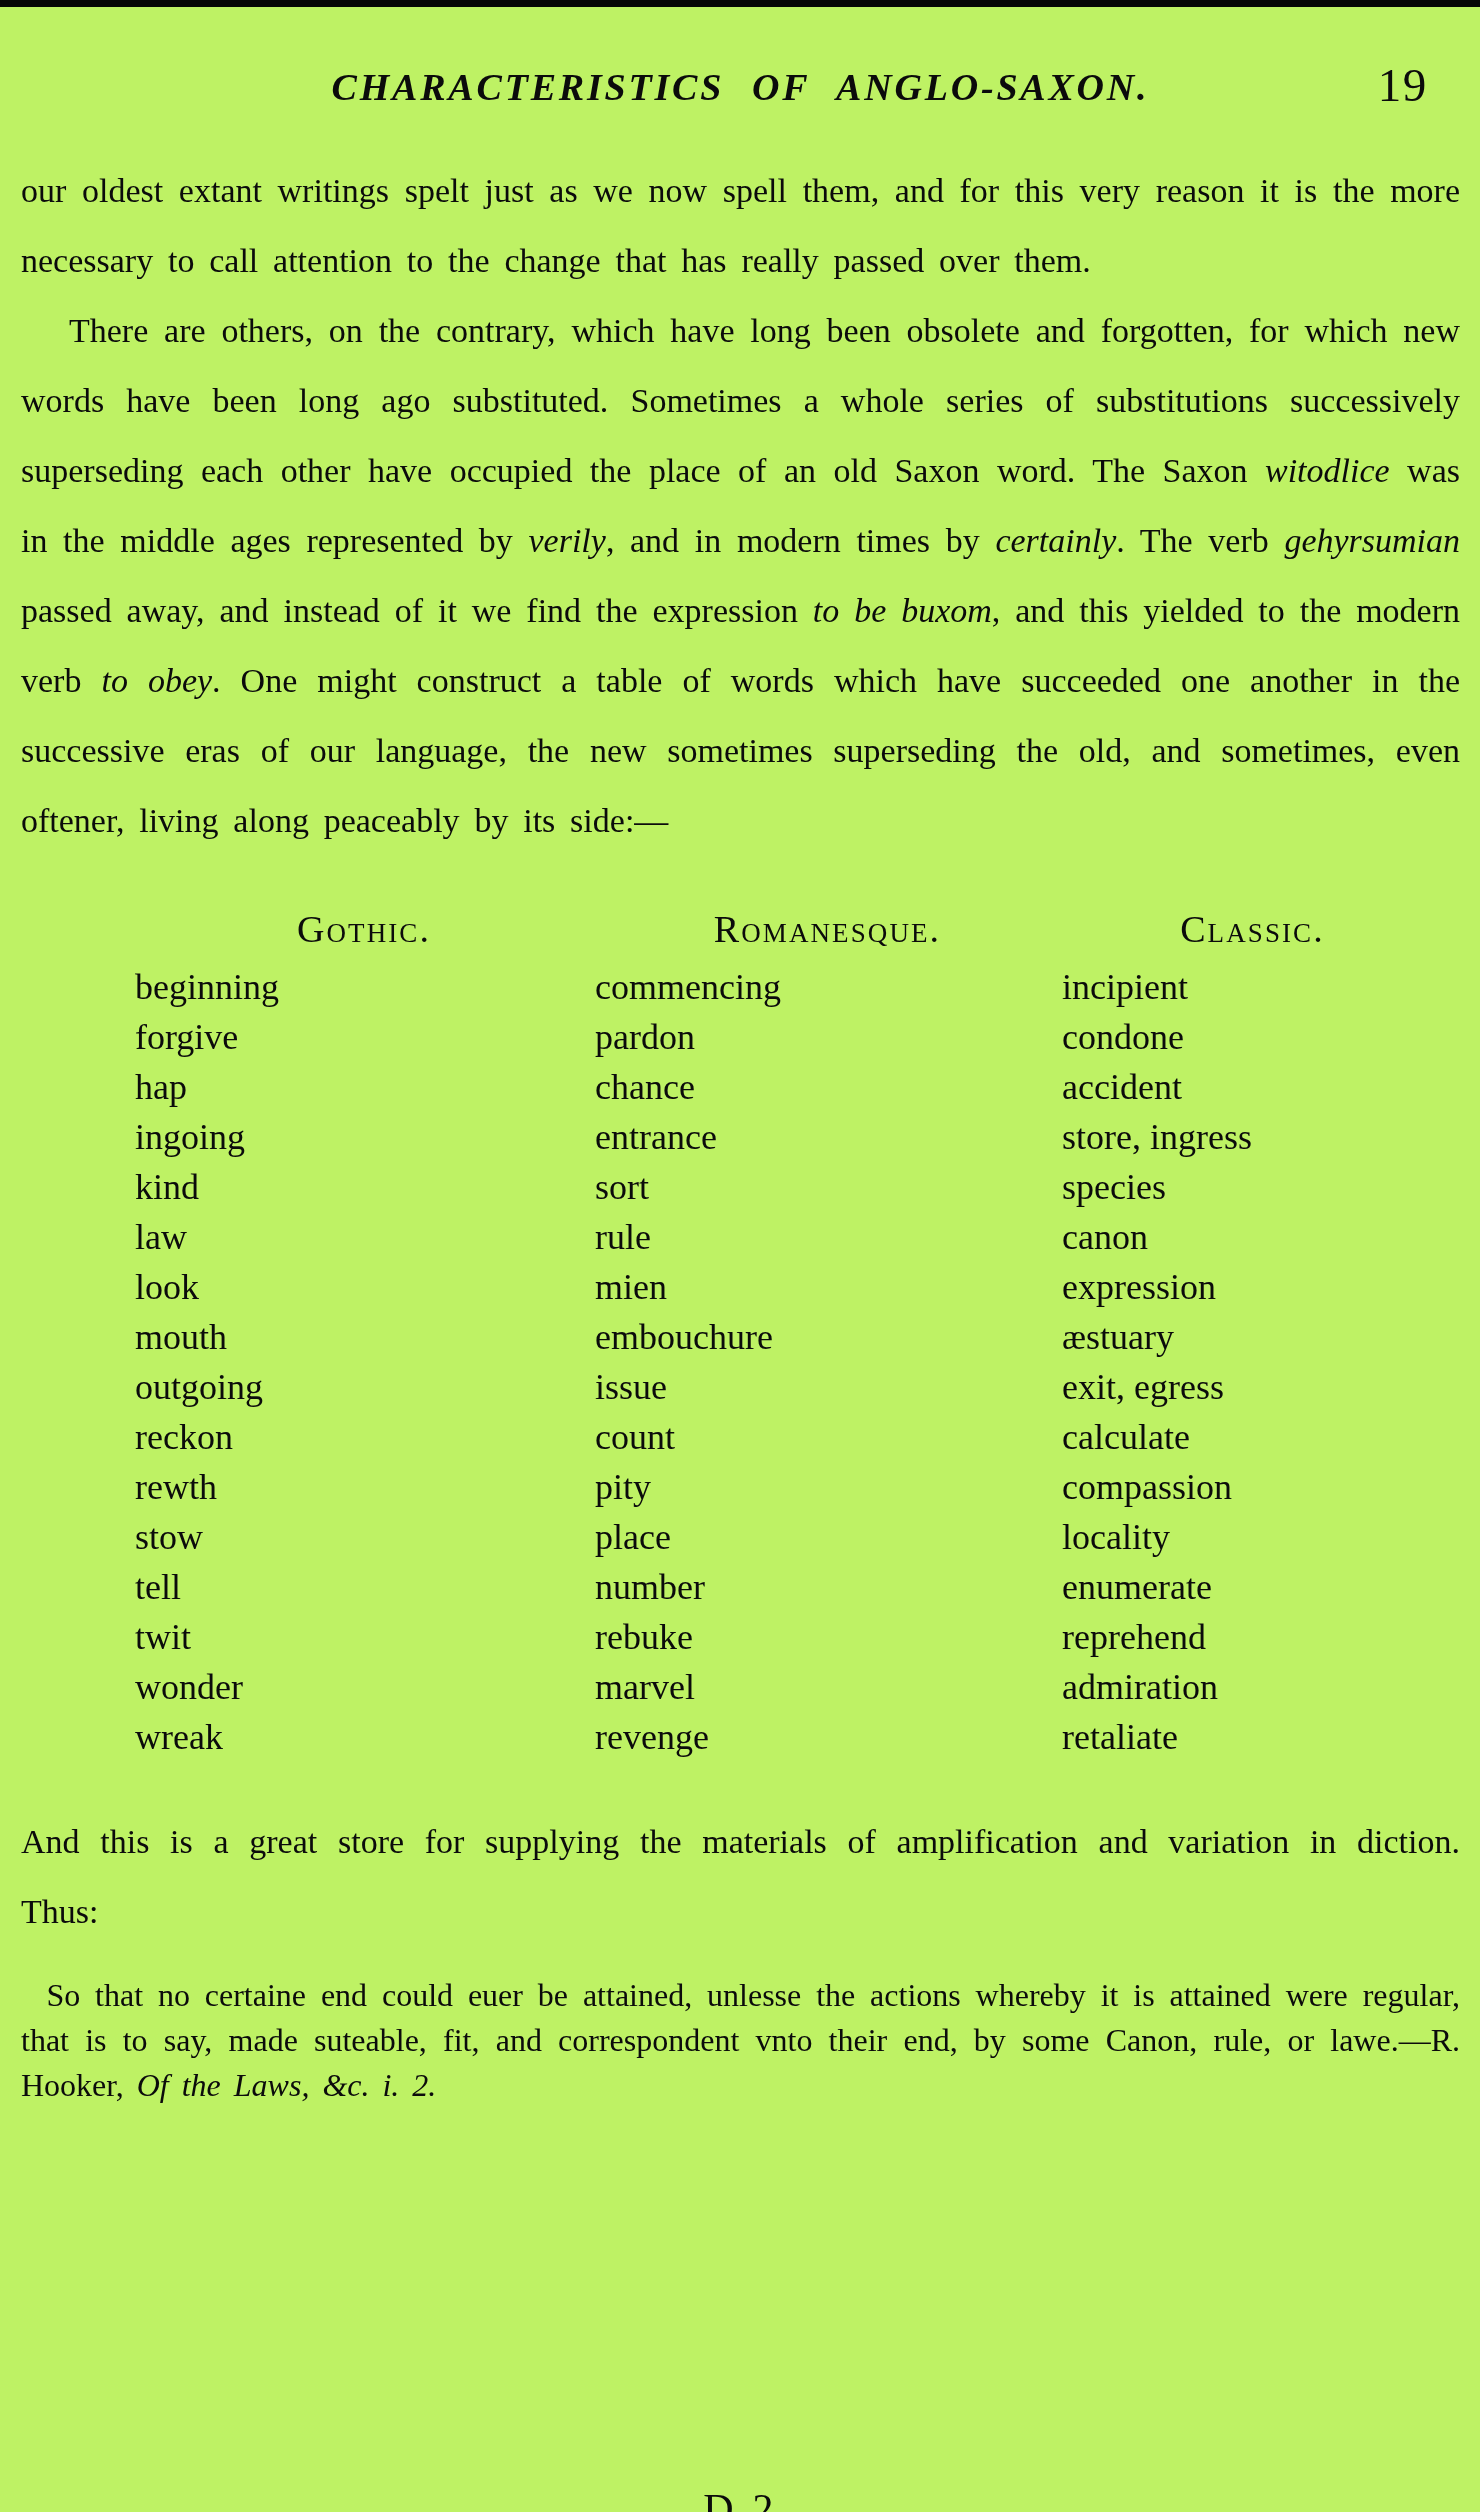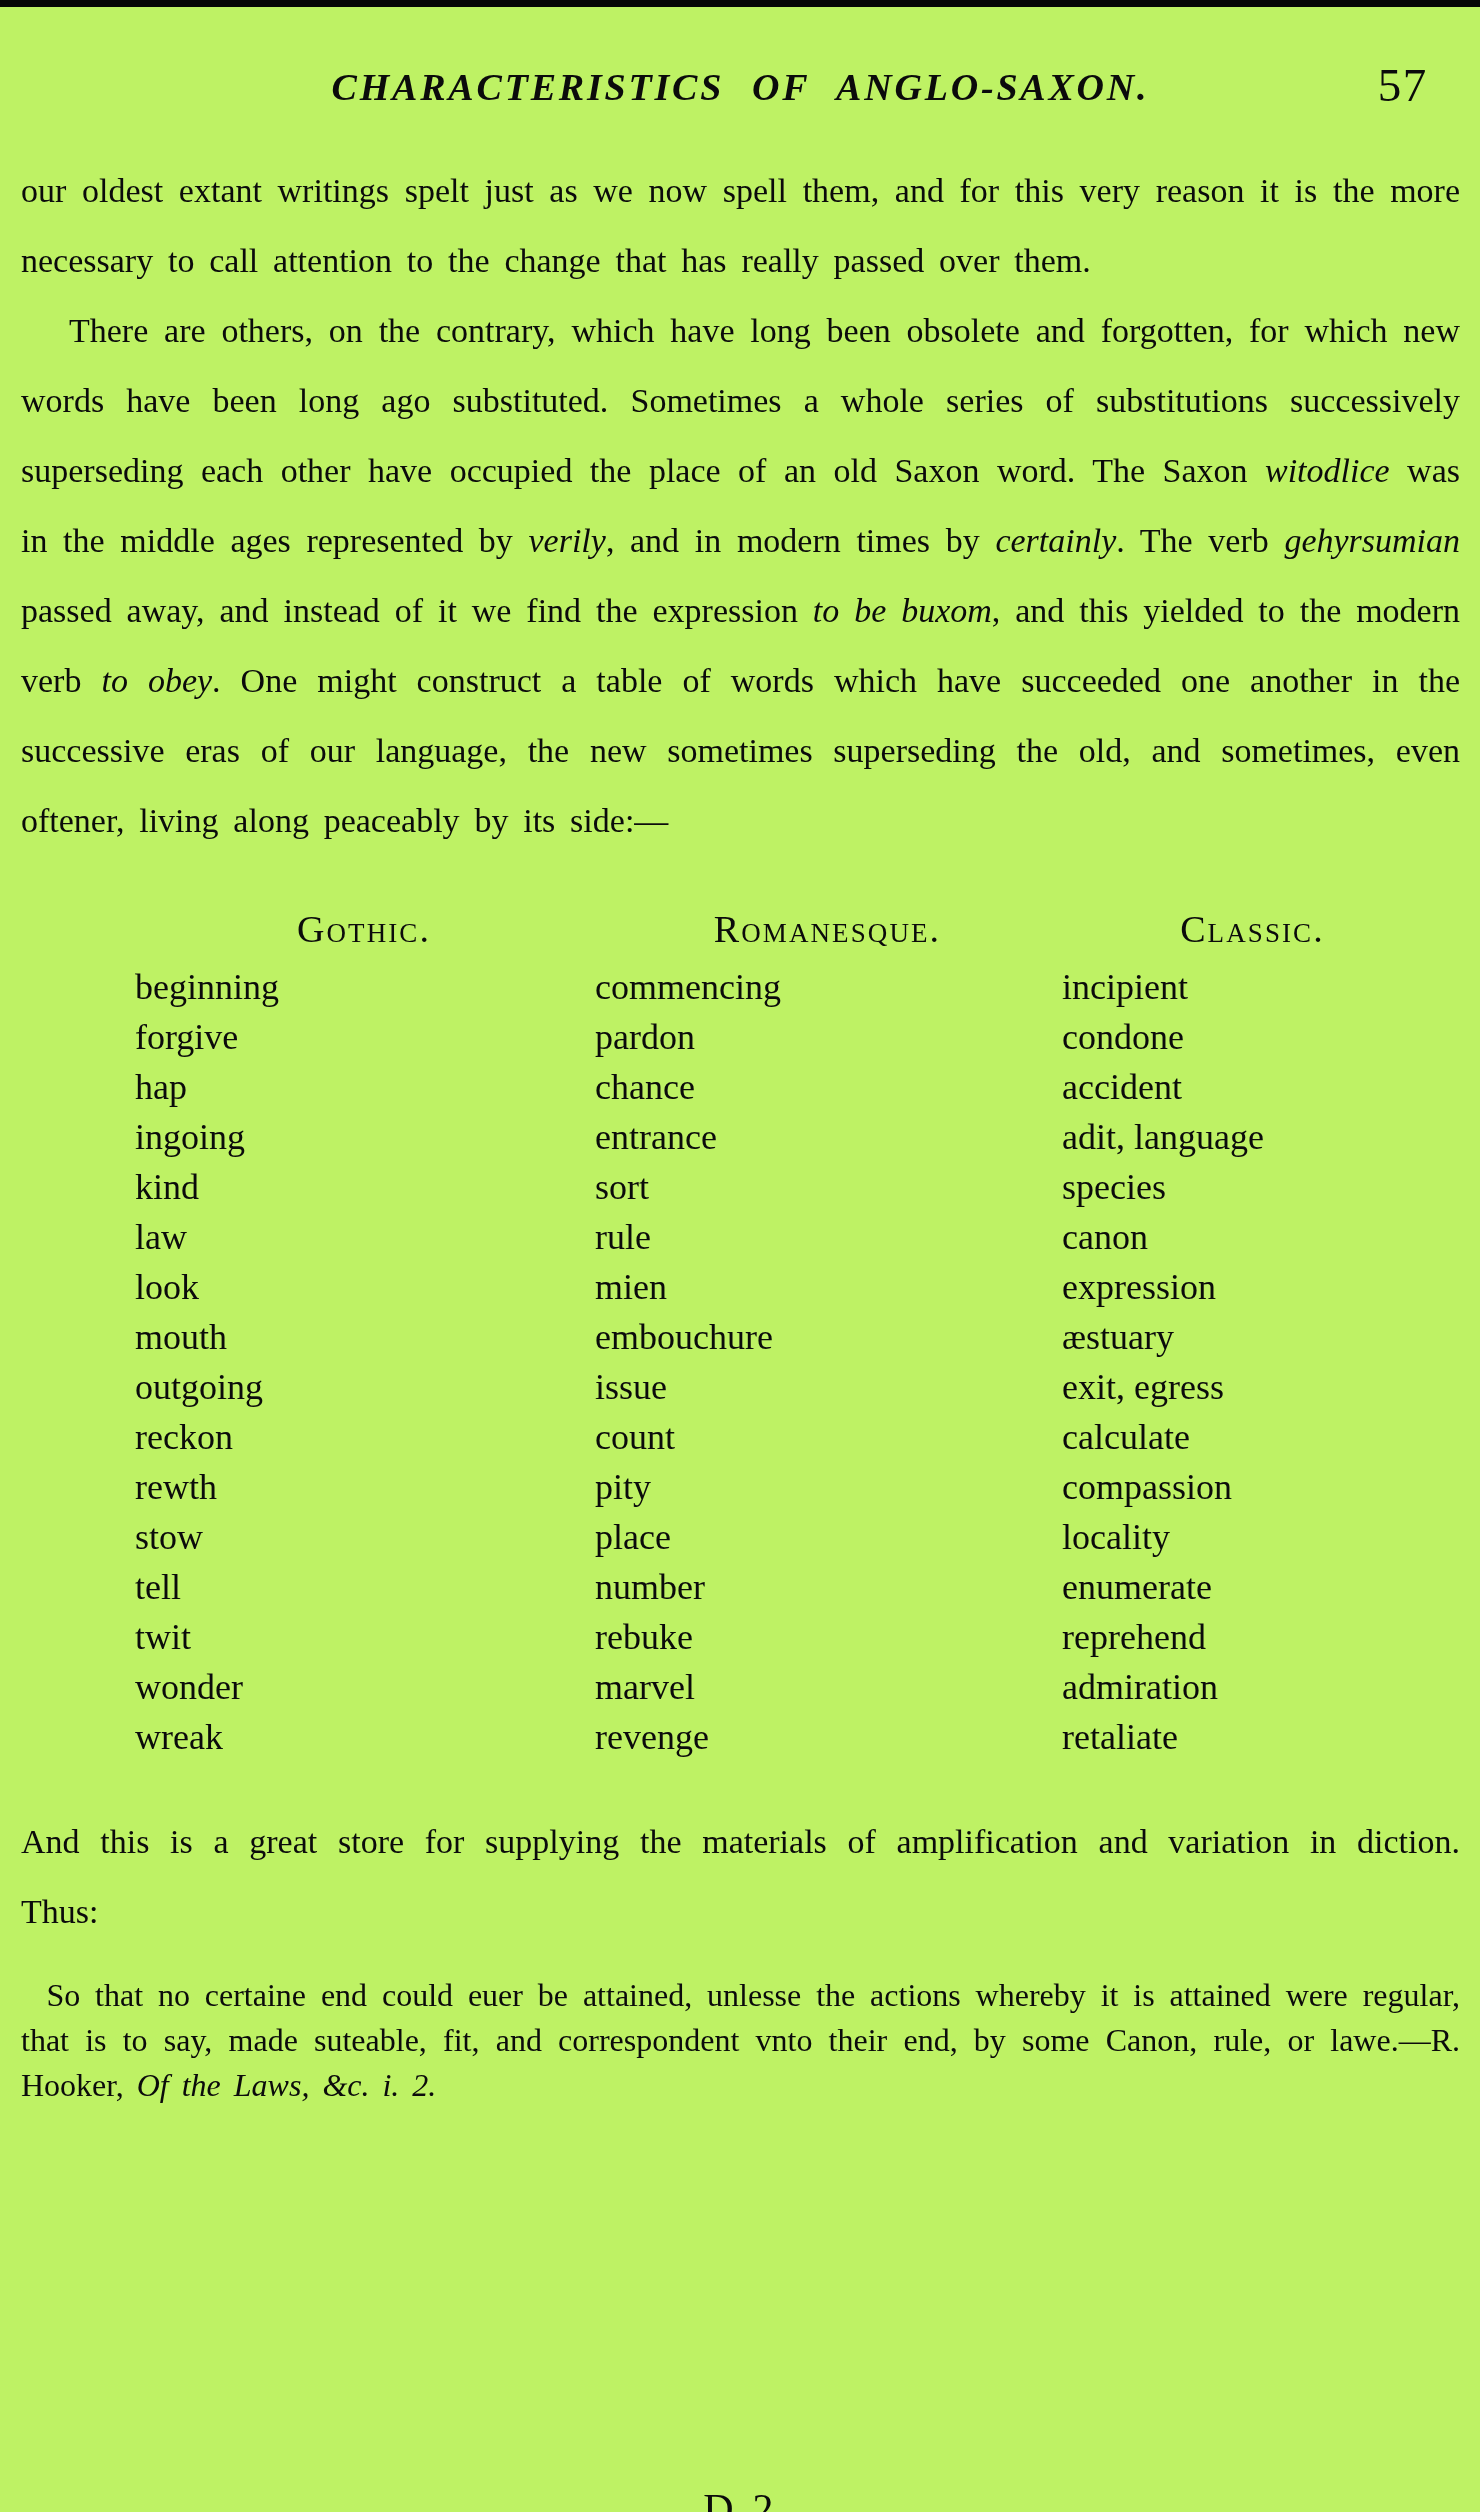--- a/index.html
+++ b/index.html
@@ -62,21 +62,21 @@
 </style>
 </head>
 <body>
 
 <div class="page">
 
   <div class="top-rule"></div>
 
   <div class="running-head">
     <span class="head-title">CHARACTERISTICS OF ANGLO-SAXON.</span>
-    <span class="page-num">57</span>
+    <span class="page-num">19</span>
   </div>
 
   <div class="body-text">
     <p class="para"><span>our oldest extant writings spelt just as we now spell them, and for this very reason it is the more necessary to call attention to the change that has really passed over them.</span></p>
     <p class="para indent"><span>There are others, on the contrary, which have long been obsolete and forgotten, for which new words have been long ago substituted. Sometimes a whole series of substitutions successively superseding each other have occupied the place of an old Saxon word. The Saxon </span><span class="italic">witodlice</span><span> was in the middle ages represented by </span><span class="italic">verily</span><span>, and in modern times by </span><span class="italic">certainly</span><span>. The verb </span><span class="italic">gehyrsumian</span><span> passed away, and instead of it we find the expression </span><span class="italic">to be buxom</span><span>, and this yielded to the modern verb </span><span class="italic">to obey</span><span>. One might construct a table of words which have succeeded one another in the successive eras of our language, the new sometimes superseding the old, and sometimes, even oftener, living along peaceably by its side:—</span></p>
   </div>
 
   <table class="word-table">
     <thead>
       <tr>
@@ -97,21 +97,21 @@
           <td>condone</td>
         </tr>
         <tr>
           <td>hap</td>
           <td>chance</td>
           <td>accident</td>
         </tr>
         <tr>
           <td>ingoing</td>
           <td>entrance</td>
-          <td>adit, language</td>
+          <td>store, ingress</td>
         </tr>
         <tr>
           <td>kind</td>
           <td>sort</td>
           <td>species</td>
         </tr>
         <tr>
           <td>law</td>
           <td>rule</td>
           <td>canon</td>

